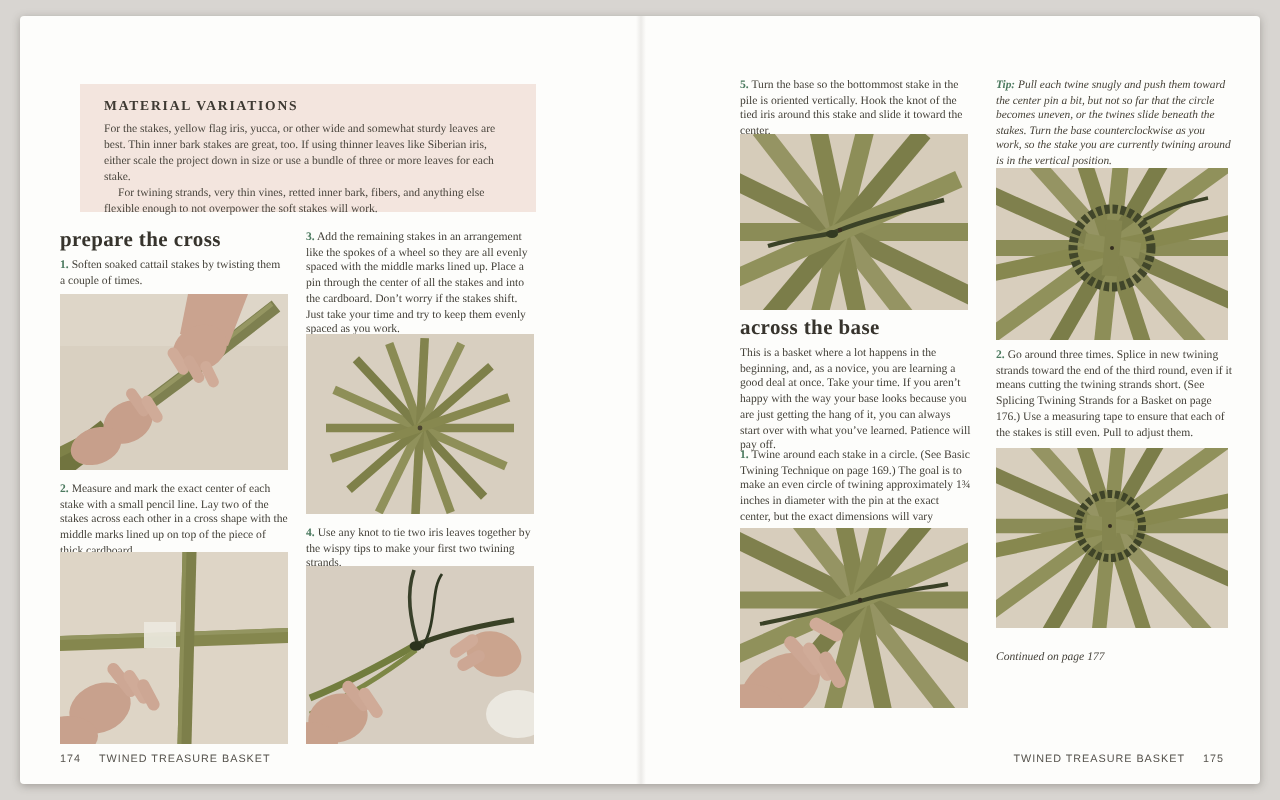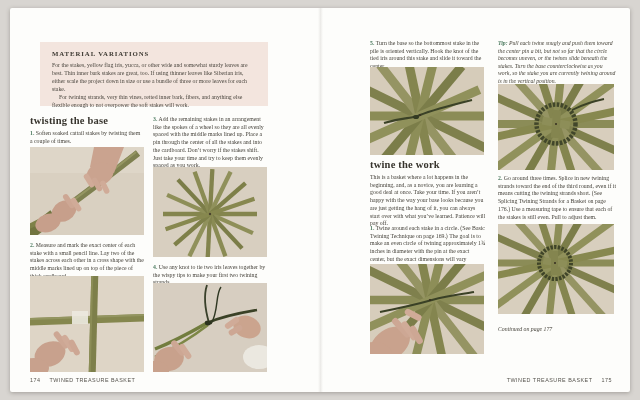--- a/index.html
+++ b/index.html
@@ -54,21 +54,21 @@
 
 <div class="spread">
   <div class="spine"></div>
 
   <div class="material-box">
     <h3>MATERIAL VARIATIONS</h3>
     <p>For the stakes, yellow flag iris, yucca, or other wide and somewhat sturdy leaves are best. Thin inner bark stakes are great, too. If using thinner leaves like Siberian iris, either scale the project down in size or use a bundle of three or more leaves for each stake.</p>
     <p class="indent">For twining strands, very thin vines, retted inner bark, fibers, and anything else flexible enough to not overpower the soft stakes will work.</p>
   </div>
 
-  <h2 class="sec" style="left:20px;top:107px;">twisting the base</h2>
+  <h2 class="sec" style="left:20px;top:107px;">prepare the cross</h2>
 
   <p class="step" style="left:20px;top:122px;width:114px;"><span class="num">1.</span> <span>Soften soaked cattail stakes by twisting them a couple of times.</span></p>
 
   <div class="photo" style="left:20px;top:139px;width:114px;height:88px;">
     <svg viewBox="0 0 114 88" preserveAspectRatio="none">
       <rect width="114" height="88" fill="#d9d0c1"></rect>
       <rect width="114" height="26" fill="#ded6c8"></rect>
       <g>
         <path d="M-2,88 L24,68" stroke="#71743f" stroke-width="12" fill="none"></path>
         <path d="M-2,80 L18,70" stroke="#7e8148" stroke-width="5" fill="none"></path>
@@ -182,21 +182,21 @@
         <line x1="-15" y1="49" x2="125" y2="49" stroke="#8d8e58" transform="rotate(104 50 49)"></line>
         <line x1="-15" y1="49" x2="125" y2="49" stroke="#7b7d49" transform="rotate(130 50 49)"></line>
         <line x1="-15" y1="49" x2="125" y2="49" stroke="#90915b" transform="rotate(156 50 49)"></line>
       </g>
       <path d="M14,56 C34,50 42,52 50,48 C60,44 82,38 102,33" stroke="#3b4227" stroke-width="2.2" fill="none"></path>
       <ellipse cx="46" cy="50" rx="3" ry="2" fill="#333a22"></ellipse>
       <circle cx="50" cy="48" r="1.1" fill="#3a3122"></circle>
     </svg>
   </div>
 
-  <h2 class="sec" style="left:360px;top:151px;">twine the work</h2>
+  <h2 class="sec" style="left:360px;top:151px;">across the base</h2>
 
   <p class="para" style="left:360px;top:166px;width:116px;">This is a basket where a lot happens in the beginning, and, as a novice, you are learning a good deal at once. Take your time. If you aren’t happy with the way your base looks because you are just getting the hang of it, you can always start over with what you’ve learned. Patience will pay off.</p>
 
   <p class="step" style="left:360px;top:217px;width:116px;"><span class="num">1.</span> <span>Twine around each stake in a circle. (See Basic Twining Technique on page 169.) The goal is to make an even circle of twining approximately 1¾ inches in diameter with the pin at the exact center, but the exact dimensions will vary depending on your basket.</span></p>
 
   <div class="photo" style="left:360px;top:256px;width:114px;height:90px;">
     <svg viewBox="0 0 114 90" preserveAspectRatio="none">
       <rect width="114" height="90" fill="#d7cdbc"></rect>
       <g stroke-width="8.5">
         <line x1="-20" y1="36" x2="140" y2="36" stroke="#8b8c57"></line>

